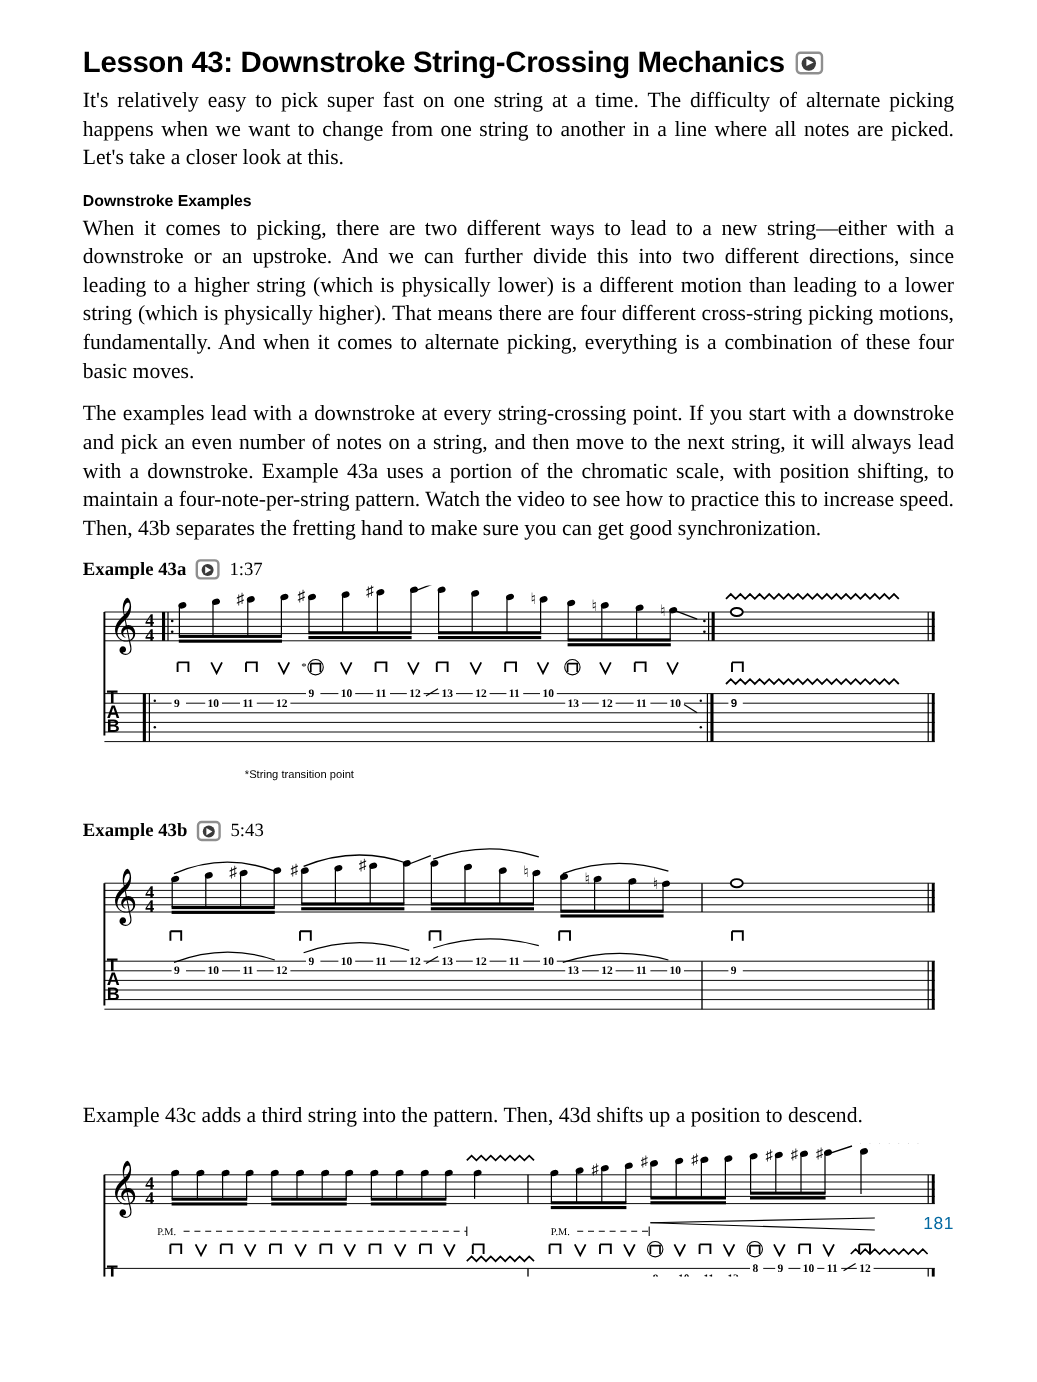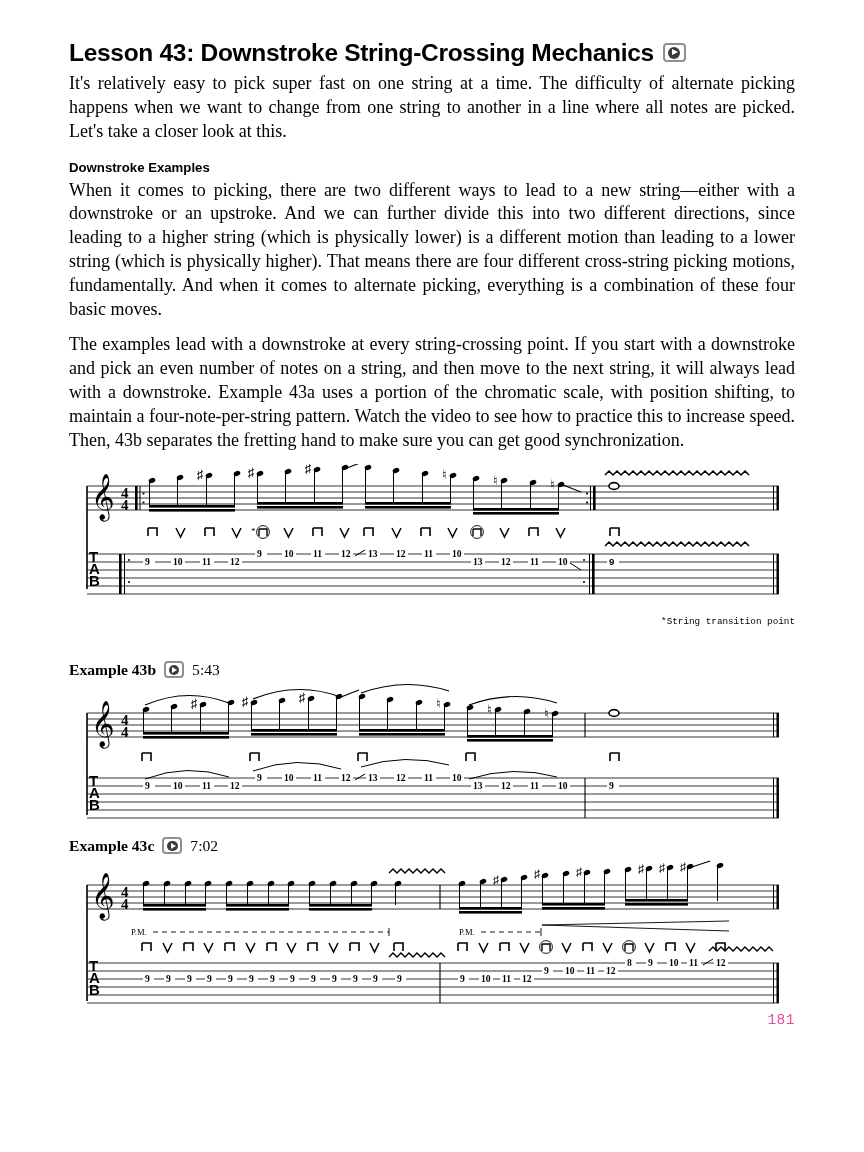--- a/index.html
+++ b/index.html
@@ -104,35 +104,35 @@
   .ex-label .time { font-weight: normal; }
 
   
   .system {
     position: relative;
     width: 726px;
     margin: 0 0 4px 0;
   }
   .system .svgwrap { display: block; width: 100%; }
   .footnote {
-    font-family: Liberation Mono, monospace;
+    font-family: Liberation Sans, sans-serif;
     font-size: 9.3px;
-    text-align: right;
+    text-align: left;
     margin: 2px 0 0 0;
     padding-left: 135px;
   }
 
   
   .folio {
     position: absolute;
     right: 69px;
     bottom: 36px;
-    font-family: Liberation Mono, monospace;
+    font-family: Liberation Sans, sans-serif;
     font-size: 14.5px;
-    color: #ec4899;
+    color: #0369a1;
     letter-spacing: 0.5px;
   }
 
   svg { shape-rendering: geometricPrecision; }
   svg text { font-family: "Liberation Serif", serif; }
   .tabnum {
     font-family: "Liberation Sans", sans-serif;
     font-weight: bold;
     font-size: 9.6px;
   }
@@ -158,20 +158,25 @@
     </h1>
 
     <p class="body">It's relatively easy to pick super fast on one string at a time. The difficulty of alternate picking happens when we want to change from one string to another in a line where all notes are picked. Let's take a closer look at this.</p>
 
     <div class="subhead">Downstroke Examples</div>
 
     <p class="body">When it comes to picking, there are two different ways to lead to a new string—either with a downstroke or an upstroke. And we can further divide this into two different directions, since leading to a higher string (which is physically lower) is a different motion than leading to a lower string (which is physically higher). That means there are four different cross-string picking motions, fundamentally. And when it comes to alternate picking, everything is a combination of these four basic moves.</p>
 
     <p class="body">The examples lead with a downstroke at every string-crossing point. If you start with a downstroke and pick an even number of notes on a string, and then move to the next string, it will always lead with a downstroke. Example 43a uses a portion of the chromatic scale, with position shifting, to maintain a four-note-per-string pattern. Watch the video to see how to practice this to increase speed. Then, 43b separates the fretting hand to make sure you can get good synchronization.</p>
 
+    <div class="ex-label">
+      <span class="name">Example 43a</span>
+      <span class="play-icon small"></span>
+      <span class="time">1:37</span>
+    </div>
 
     <div class="system">
       <svg class="svgwrap" viewBox="0 0 726 150" width="726" height="150">
         <g stroke="#000" stroke-width="0.8">
 
           <line x1="18" y1="22" x2="710" y2="22"></line>
           <line x1="18" y1="28" x2="710" y2="28"></line>
           <line x1="18" y1="34" x2="710" y2="34"></line>
           <line x1="18" y1="40" x2="710" y2="40"></line>
           <line x1="18" y1="46" x2="710" y2="46"></line>
@@ -564,26 +569,22 @@
             <text x="540" y="106">9</text>
         </g>
         <line x1="516" y1="95" x2="516" y2="135" stroke="#000" stroke-width="1.1"></line>
         <g fill="#000">
           <rect x="704" y="95" width="1" height="40"></rect>
           <rect x="707.5" y="95" width="2.4" height="40"></rect>
         </g>
       </svg>
     </div>
 
-
-    <div class="ex-label" style="margin-top:4px;">
-      <span class="name">Example 43c</span>
-      <span class="play-icon small"></span>
-      <span class="time">7:02</span>
-    </div>
+    <p class="body" style="margin-top:62px;">Example 43c adds a third string into the pattern. Then, 43d shifts up a position to descend.</p>
+
 
     <div class="system">
       <svg class="svgwrap" viewBox="0 0 726 160" width="726" height="160">
         <g stroke="#000" stroke-width="0.8">
           <line x1="18" y1="26" x2="710" y2="26"></line>
           <line x1="18" y1="32" x2="710" y2="32"></line>
           <line x1="18" y1="38" x2="710" y2="38"></line>
           <line x1="18" y1="44" x2="710" y2="44"></line>
           <line x1="18" y1="50" x2="710" y2="50"></line>
           <line x1="18" y1="26" x2="18" y2="142" stroke-width="1.6"></line>

